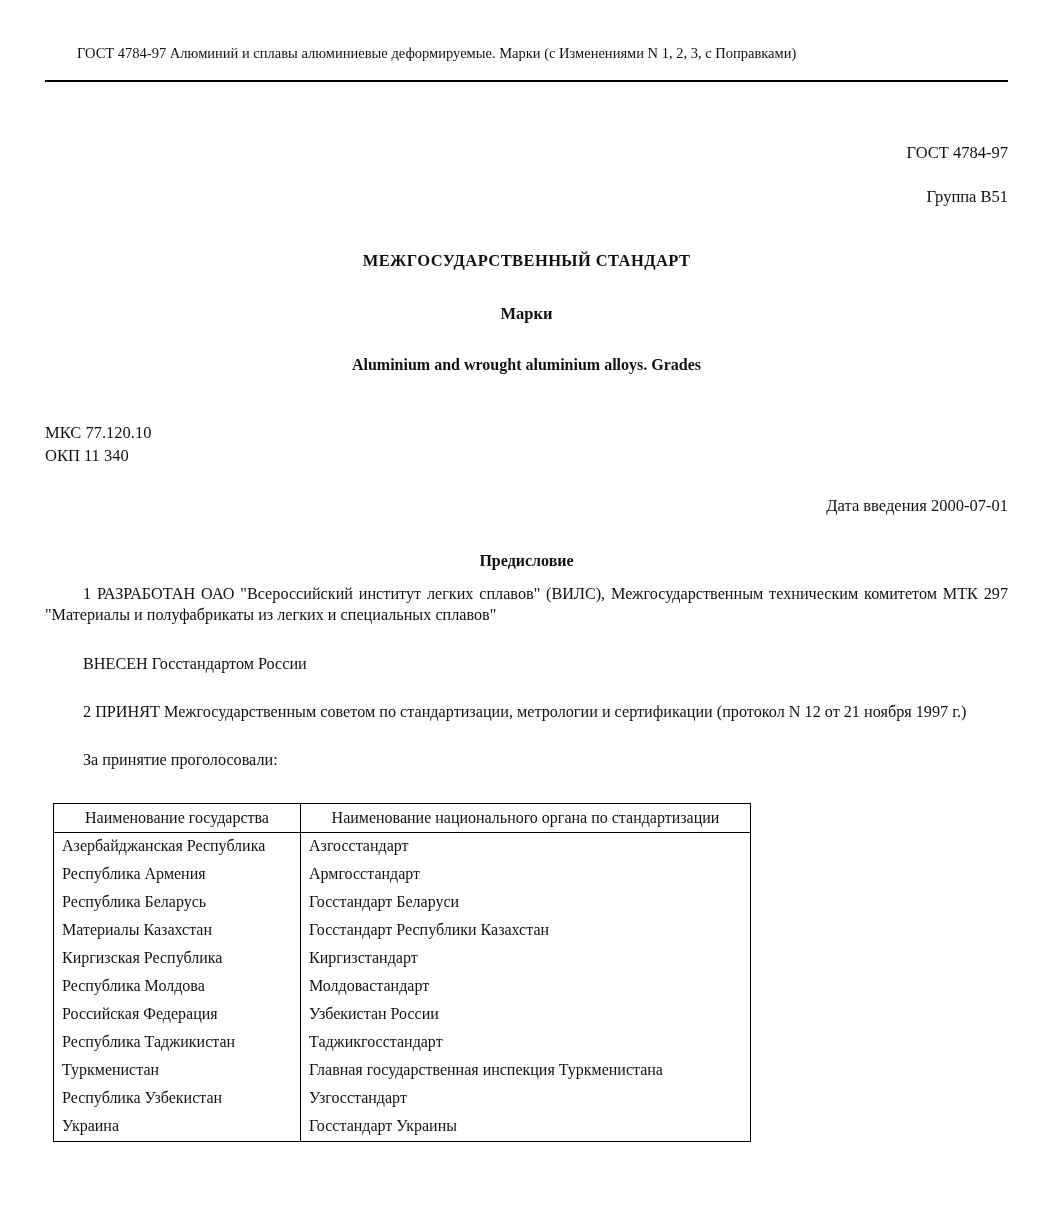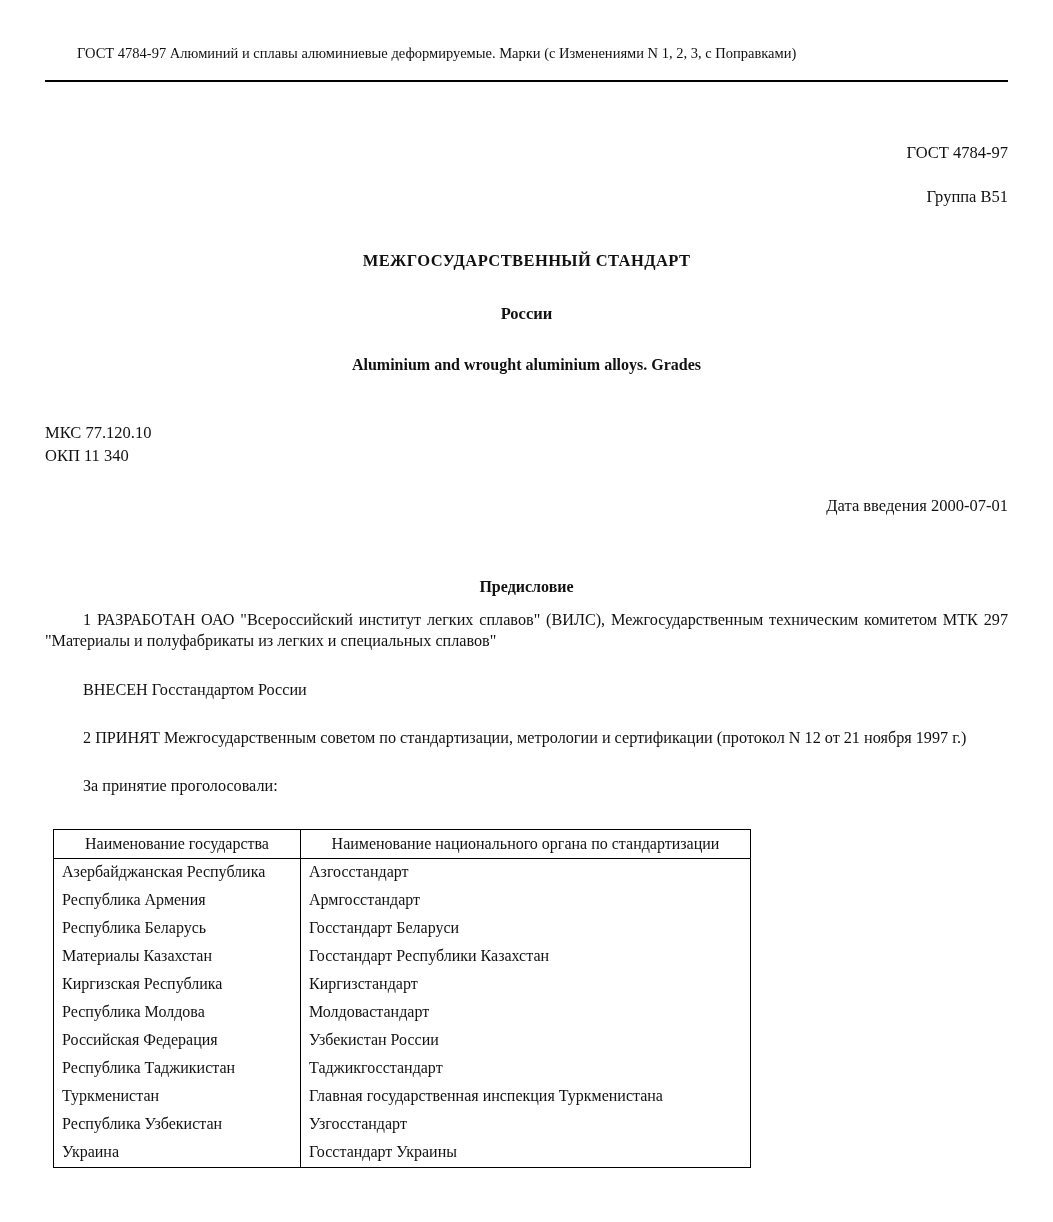--- a/index.html
+++ b/index.html
@@ -84,21 +84,21 @@
     text-align: left;
   }
   .intro-date {
     margin-top: 28px;
     text-align: right;
     font-size: 16.5px;
   }
 
   
   .foreword-heading {
-    margin-top: 62px;
+    margin-top: 36px;
     text-align: center;
     font-size: 16px;
     font-weight: bold;
   }
   .para {
     margin-top: 14px;
     font-size: 16.2px;
     line-height: 1.32;
     text-align: justify;
     text-indent: 38px;
@@ -156,21 +156,21 @@
   <div class="doc-header">ГОСТ 4784-97 Алюминий и сплавы алюминиевые деформируемые. Марки (с Изменениями N 1, 2, 3, с Поправками)</div>
   <div class="header-rule"></div>
 
   <div class="ident">
     <div>ГОСТ 4784-97</div>
     <div class="line2">Группа В51</div>
   </div>
 
   <div class="title-block">
     <div class="title-main">МЕЖГОСУДАРСТВЕННЫЙ СТАНДАРТ</div>
-    <div class="title-kind">России</div>
+    <div class="title-kind">Марки</div>
     <div class="title-en">Aluminium and wrought aluminium alloys. Grades</div>
   </div>
 
   <div class="codes">
     <div>МКС 77.120.10</div>
     <div>ОКП 11 340</div>
   </div>
 
   <div class="intro-date">Дата введения 2000-07-01</div>
 

